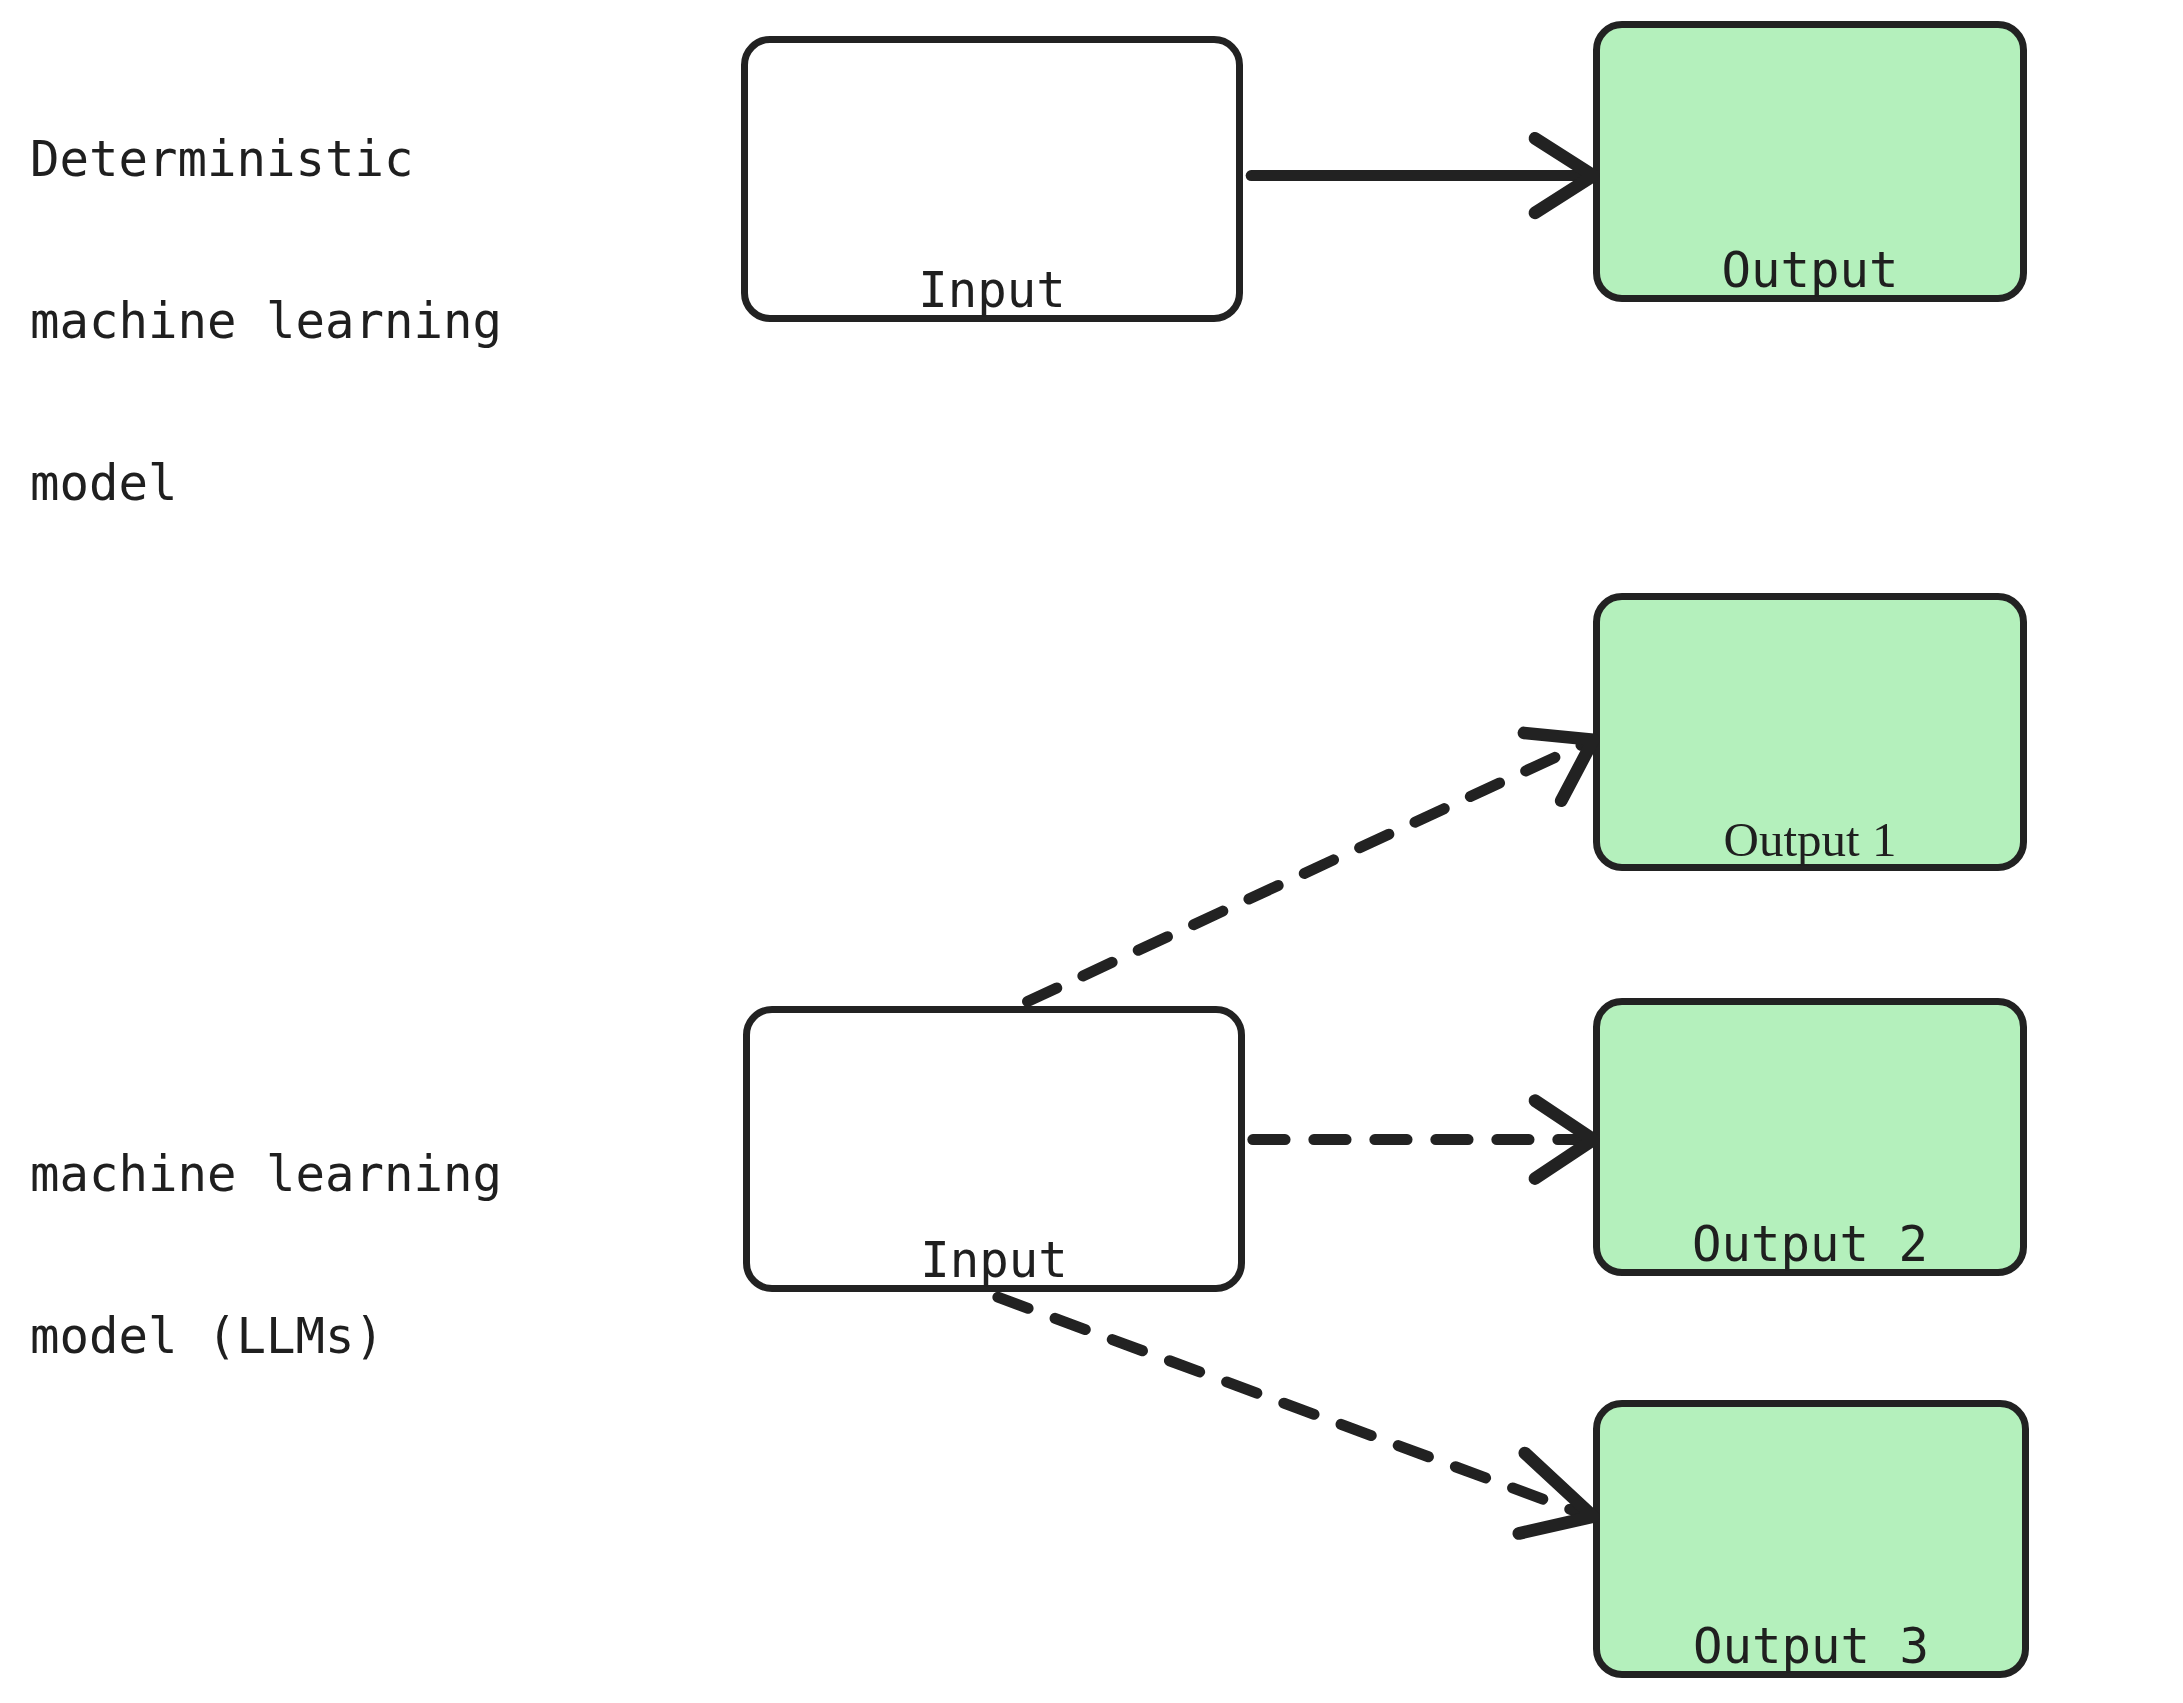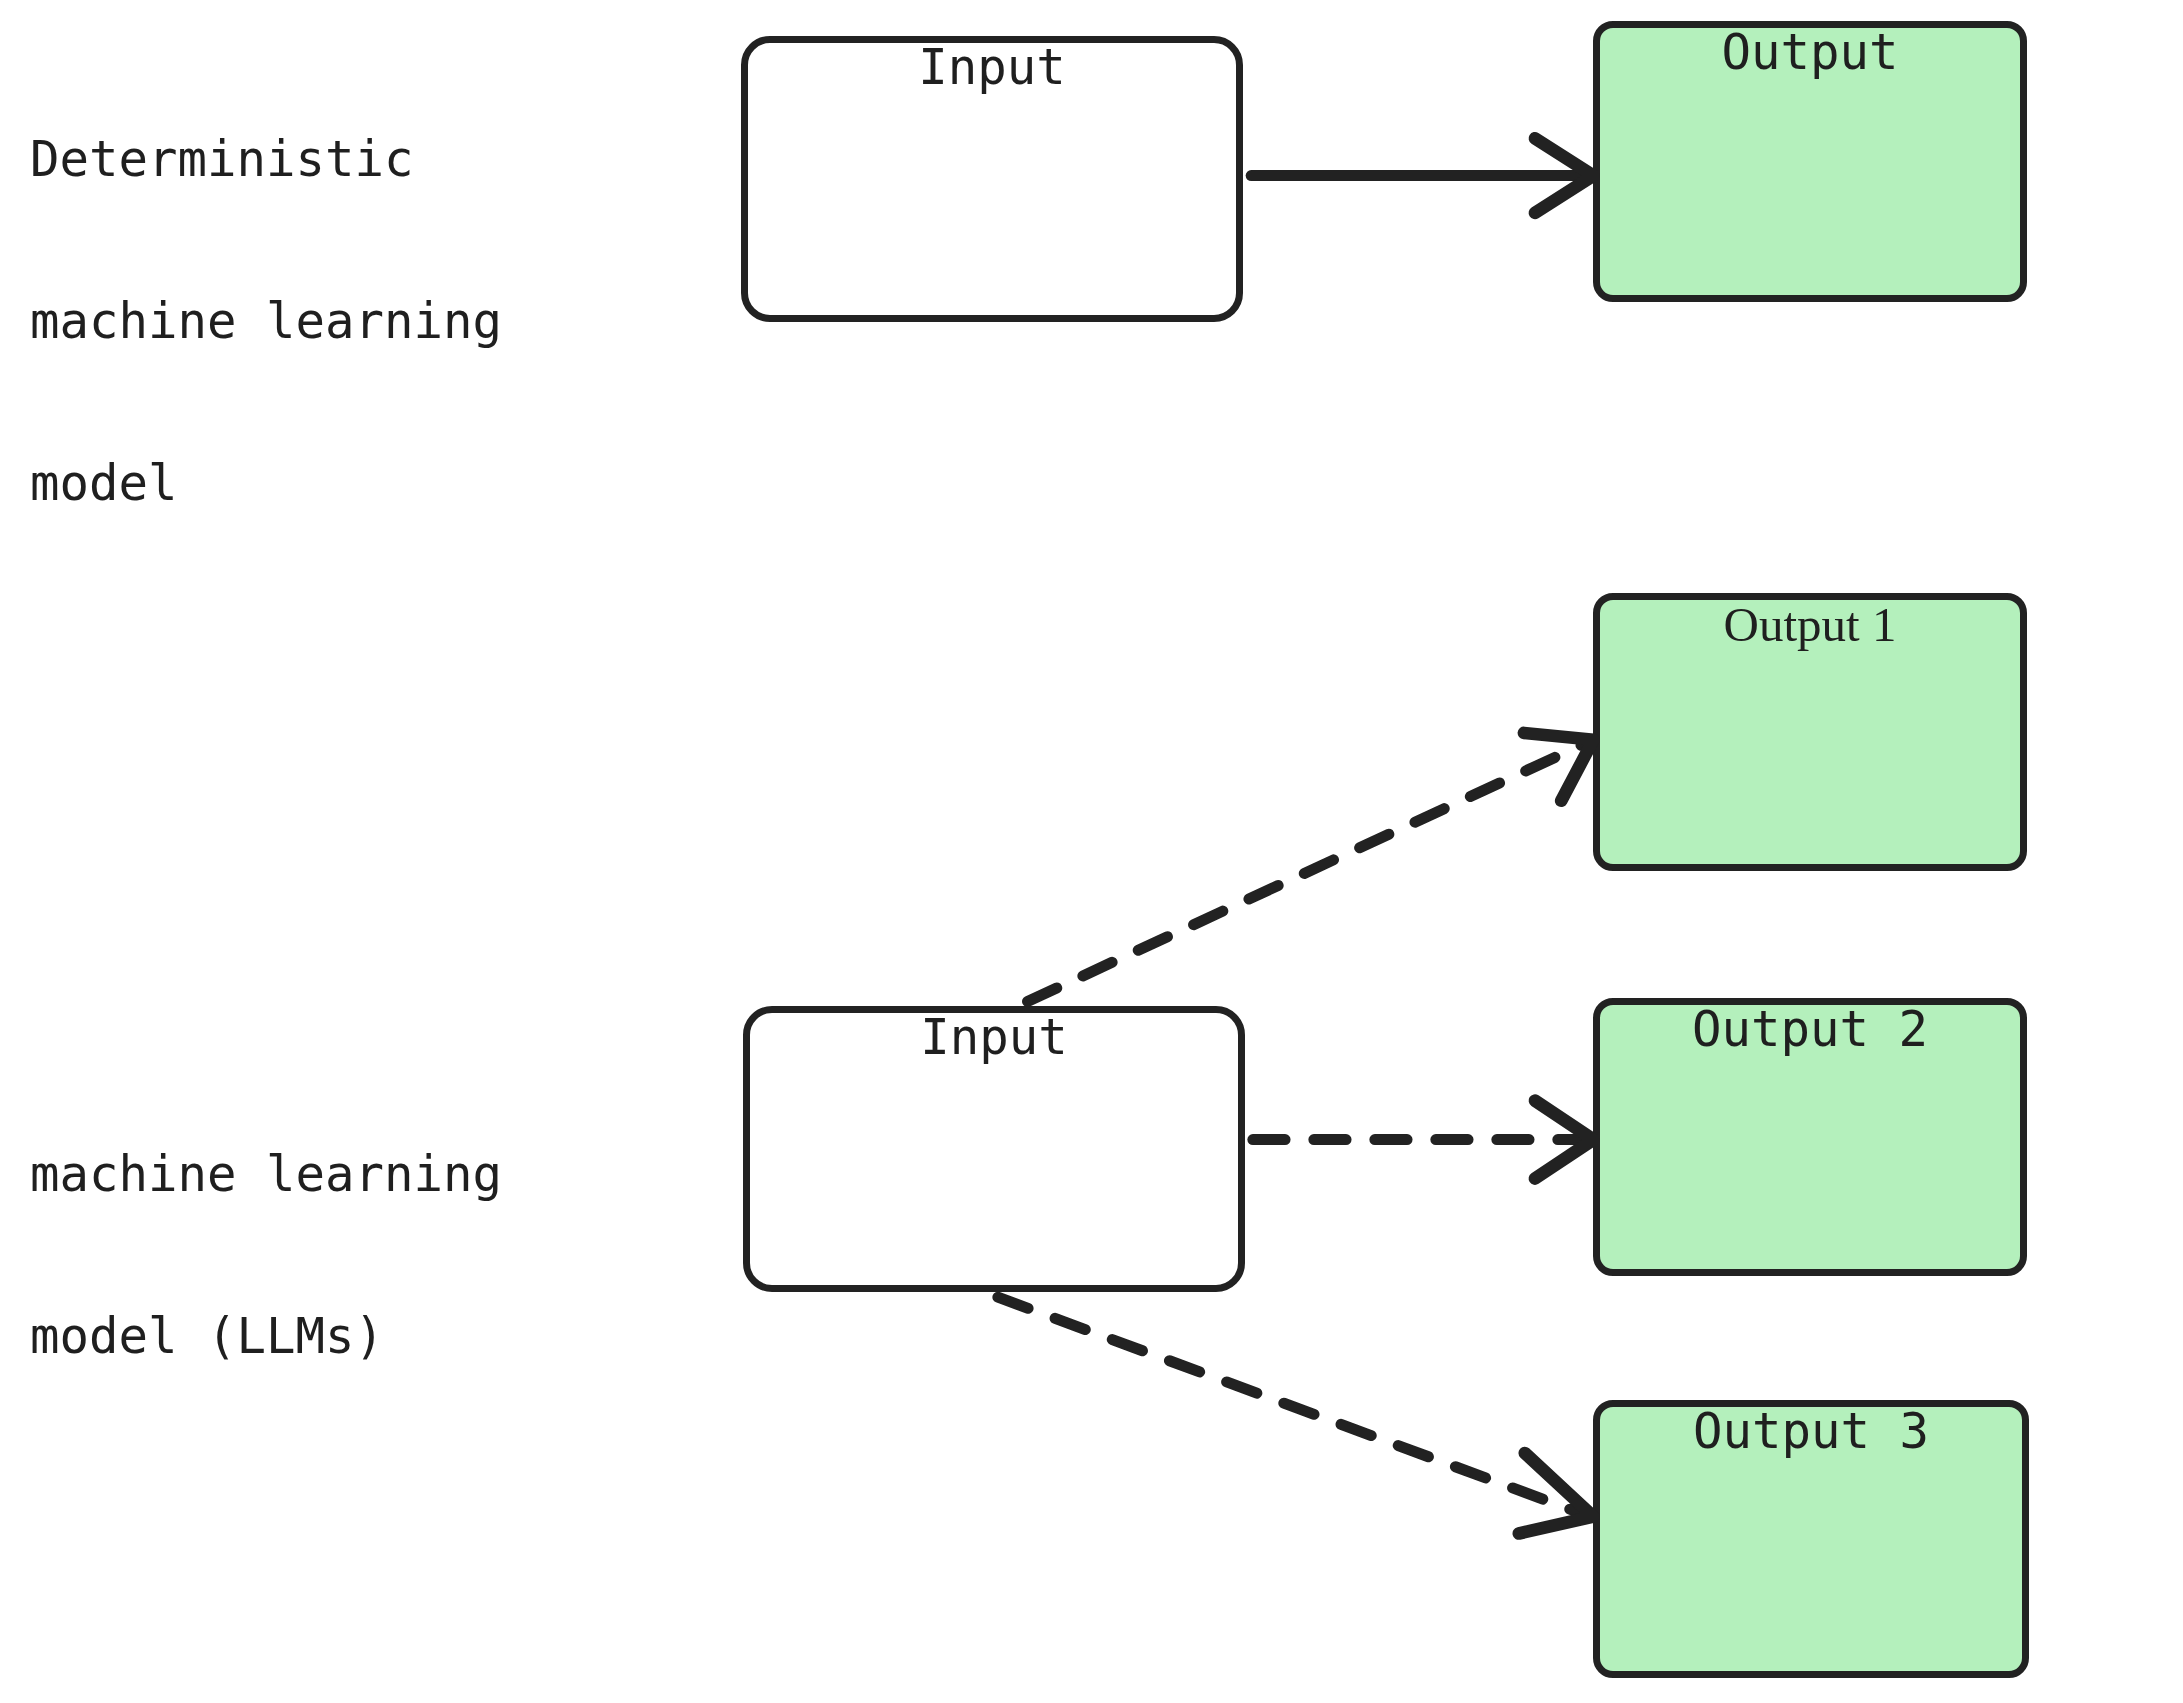--- a/index.html
+++ b/index.html
@@ -26,30 +26,29 @@
     color: #1f1f1f;
     letter-spacing: 0px;
     white-space: pre;
   }
   .node {
     position: absolute;
     box-sizing: border-box;
     border: 7.6px solid #222222;
     border-radius: 29px;
     display: flex;
-    align-items: flex-start;
+    align-items: flex-end;
     justify-content: center;
     font-family: "DejaVu Sans Mono", "Liberation Mono", monospace;
     font-size: 49px;
     color: #1f1f1f;
     background: #ffffff;
   }
   .node.green {
     background: #b4f0bc;
-    border-radius: 20px;
   }
   .node .node-label {
     display: block;
     line-height: 1;
     white-space: pre;
   }
   svg.edges {
     position: absolute;
     left: 0;
     top: 0;

